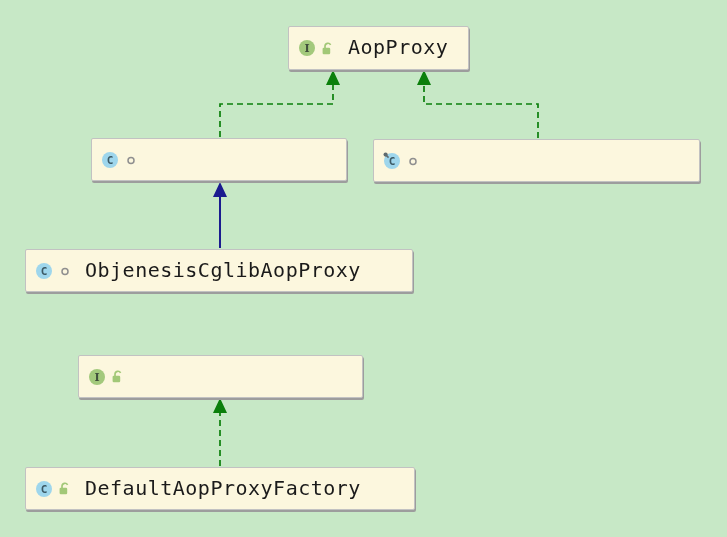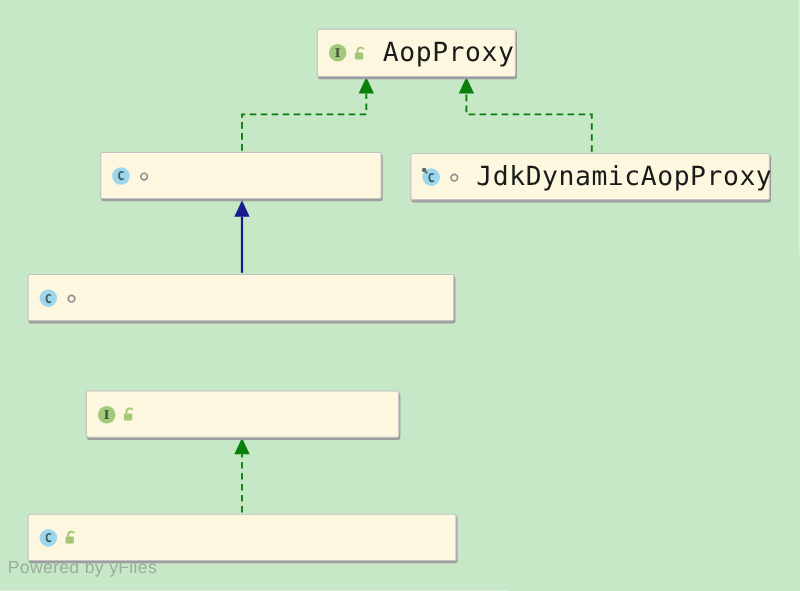--- a/index.html
+++ b/index.html
@@ -39,21 +39,21 @@
   }
   .node .icon {
     display: inline-flex;
     align-items: center;
     justify-content: center;
     flex: none;
   }
   .node .icon.main { width: 18px; height: 18px; margin-right: 5px; }
   .node .icon.mod  { width: 14px; height: 15px; margin-right: 2px; }
   .node .label {
-    font-size: 24px;
+    font-size: 20px;
     letter-spacing: 0.5px;
     color: #1a1a1a;
     margin-left: 11px;
     line-height: 1;
     padding-bottom: 2px;
   }
   #watermark {
     position: absolute;
     left: 7px;
     top: 508px;
@@ -72,21 +72,20 @@
   <svg id="edge-layer" width="727" height="537" viewBox="0 0 727 537" xmlns="http://www.w3.org/2000/svg">
       <polyline points="220,137 220,104 333,104 333,85" fill="none" stroke="#0b7f0b" stroke-width="1.7" stroke-dasharray="6,4"></polyline>
       <polygon points="333,70 326,85 340,85" fill="#0b7f0b"></polygon>
       <polyline points="538,138 538,104 424,104 424,85" fill="none" stroke="#0b7f0b" stroke-width="1.7" stroke-dasharray="6,4"></polyline>
       <polygon points="424,70 417,85 431,85" fill="#0b7f0b"></polygon>
       <polyline points="220,248 220,197" fill="none" stroke="#1b1b8f" stroke-width="2"></polyline>
       <polygon points="220,182 213,197 227,197" fill="#1b1b8f"></polygon>
       <polyline points="220,466 220,413" fill="none" stroke="#0b7f0b" stroke-width="1.7" stroke-dasharray="6,4"></polyline>
       <polygon points="220,398 213,413 227,413" fill="#0b7f0b"></polygon>
     </svg>
-  <div id="watermark">Powered by yFiles</div>
 <div class="node" style="left: 288px; top: 26px; width: 181px; height: 44px; background: rgb(252, 247, 222);">
       <span class="icon main">
         <svg width="18" height="18" viewBox="0 0 18 18">
           <circle cx="9" cy="9" r="8" fill="#a3c97c"></circle>
           <text x="9" y="13" text-anchor="middle" font-family="DejaVu Serif, serif" font-size="11" font-weight="bold" fill="#41503c">I</text>
         </svg>
       </span>
       <span class="icon mod">
         <svg width="14" height="15" viewBox="0 0 14 15">
           <path d="M4 7 V5.2 A3 3 0 0 1 9.6 3.8" fill="none" stroke="#a2c877" stroke-width="1.7"></path>
@@ -115,34 +114,34 @@
           <text x="9" y="13" text-anchor="middle" font-family="DejaVu Sans Mono, monospace" font-size="11" font-weight="bold" fill="#3c5a66">C</text>
           <circle cx="2.6" cy="2.6" r="2.1" fill="#5f6b70"></circle>
           <rect x="2.1" y="2.1" width="1.6" height="4.6" transform="rotate(-45 2.9 2.9)" fill="#5f6b70"></rect>
         </svg>
       </span>
       <span class="icon mod">
         <svg width="14" height="15" viewBox="0 0 14 15">
           <circle cx="7" cy="8.5" r="3" fill="none" stroke="#8f8f8f" stroke-width="1.5"></circle>
         </svg>
       </span>
-      <span class="label">JdkDynamicAopProxy</span>
     </div>
     <div class="node" style="left: 25px; top: 249px; width: 388px; height: 43px; background: rgb(252, 247, 222);">
       <span class="icon main">
         <svg width="18" height="18" viewBox="0 0 18 18">
           <circle cx="9" cy="9" r="8" fill="#9ed6ec"></circle>
           <text x="9" y="13" text-anchor="middle" font-family="DejaVu Sans Mono, monospace" font-size="11" font-weight="bold" fill="#3c5a66">C</text>
         </svg>
       </span>
       <span class="icon mod">
         <svg width="14" height="15" viewBox="0 0 14 15">
           <circle cx="7" cy="8.5" r="3" fill="none" stroke="#8f8f8f" stroke-width="1.5"></circle>
         </svg>
       </span>
+      <span class="label">ObjenesisCglibAopProxy</span>
     </div>
     <div class="node" style="left: 78px; top: 355px; width: 285px; height: 43px; background: rgb(252, 247, 222);">
       <span class="icon main">
         <svg width="18" height="18" viewBox="0 0 18 18">
           <circle cx="9" cy="9" r="8" fill="#a3c97c"></circle>
           <text x="9" y="13" text-anchor="middle" font-family="DejaVu Serif, serif" font-size="11" font-weight="bold" fill="#41503c">I</text>
         </svg>
       </span>
       <span class="icon mod">
         <svg width="14" height="15" viewBox="0 0 14 15">
@@ -157,14 +156,15 @@
           <circle cx="9" cy="9" r="8" fill="#9ed6ec"></circle>
           <text x="9" y="13" text-anchor="middle" font-family="DejaVu Sans Mono, monospace" font-size="11" font-weight="bold" fill="#3c5a66">C</text>
         </svg>
       </span>
       <span class="icon mod">
         <svg width="14" height="15" viewBox="0 0 14 15">
           <path d="M4 7 V5.2 A3 3 0 0 1 9.6 3.8" fill="none" stroke="#a2c877" stroke-width="1.7"></path>
           <rect x="1.6" y="6.8" width="7.6" height="6.4" rx="1.2" fill="#a2c877"></rect>
         </svg>
       </span>
+      <span class="label">DefaultAopProxyFactory</span>
     </div>
   </div>
 
 </body></html>

